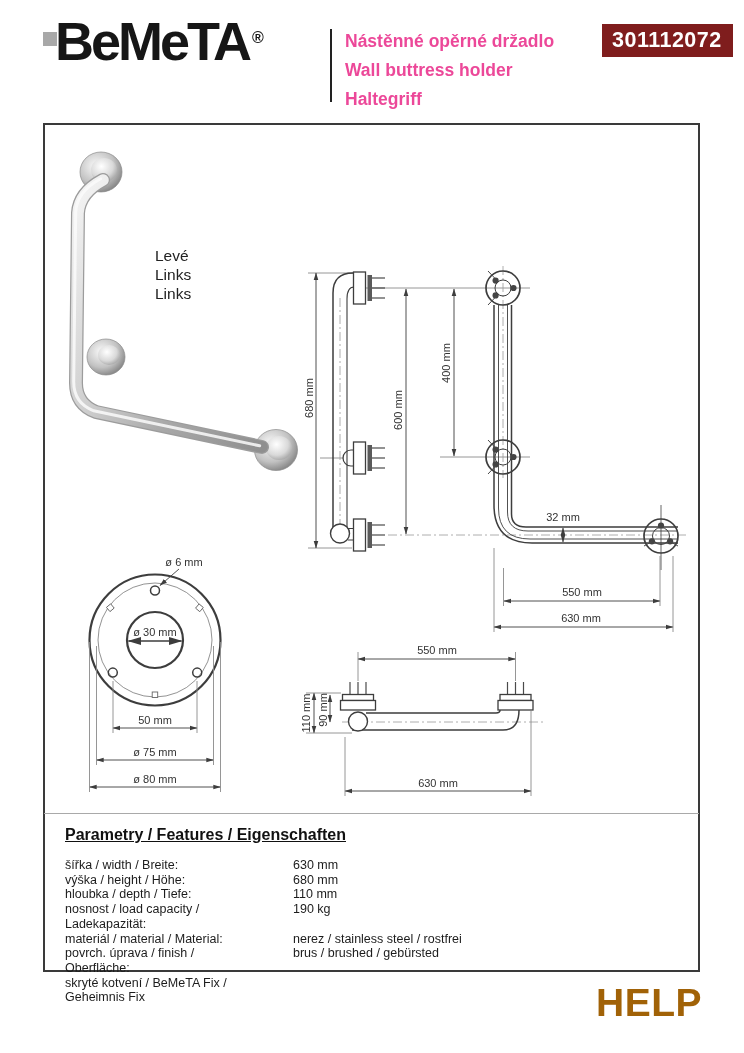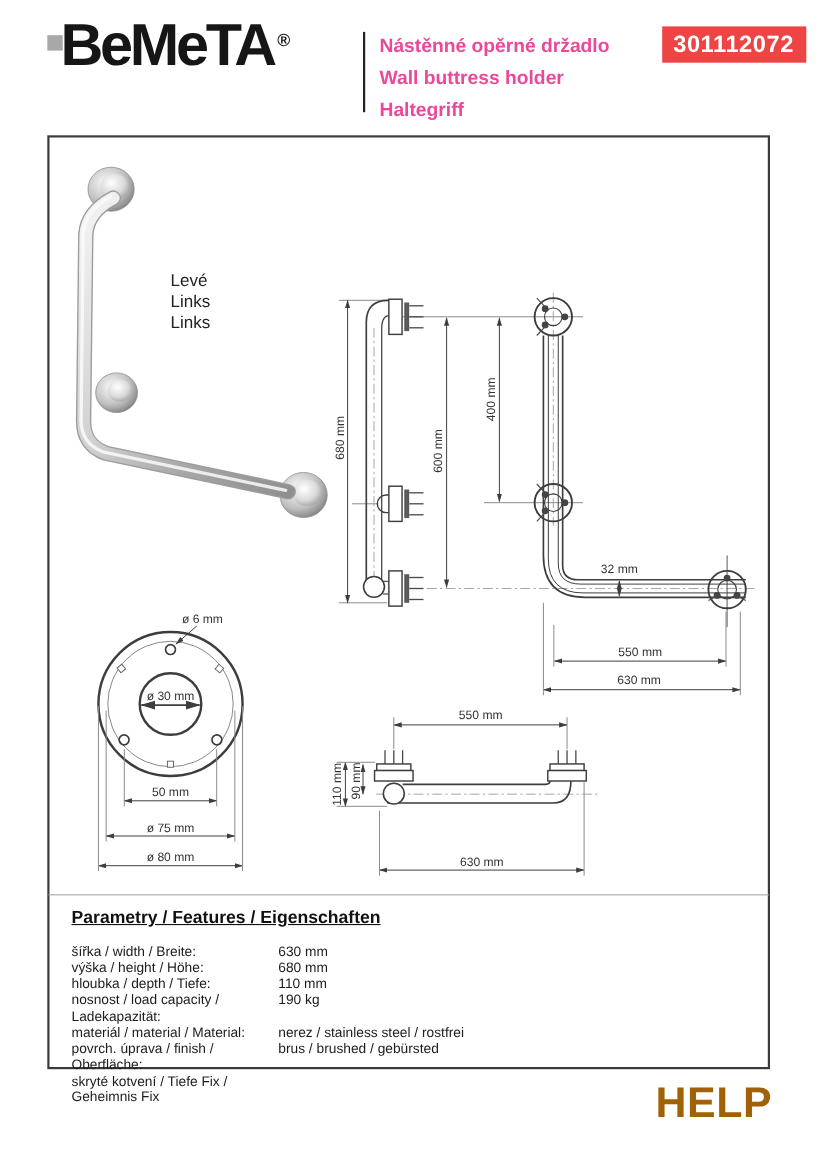--- a/index.html
+++ b/index.html
@@ -5,36 +5,36 @@
   html,body{margin:0;padding:0;background:#fff;}
   body{width:744px;height:1053px;position:relative;font-family:"Liberation Sans",sans-serif;color:#1a1a1a;overflow:hidden;}
   .abs{position:absolute;}
 
   
   .logo-square{left:43px;top:32px;width:14px;height:14px;background:#a8a8a8;}
   .brand{left:55px;top:10px;font-size:54px;font-weight:bold;letter-spacing:-3px;color:#161616;}
   .brand sup{font-size:16px;font-weight:bold;letter-spacing:0;vertical-align:super;position:relative;top:2px;left:3px;}
   .hdr-divider{left:330px;top:29px;width:2px;height:73px;background:#222;}
   .titles{left:345px;top:27px;line-height:29px;font-size:17.5px;font-weight:bold;color:#ec4899;}
-  .code-badge{left:602px;top:24px;width:131px;height:33px;background:#ef4444;color:#fff;
+  .code-badge{left:602px;top:24px;width:131px;height:33px;background:#7f1d1d;color:#fff;
     font-size:21.5px;font-weight:bold;line-height:33px;padding-left:10px;box-sizing:border-box;letter-spacing:.5px;}
 
   
   .main-box{left:43px;top:123px;width:657px;height:849px;border:2px solid #3a3a3a;box-sizing:border-box;background:#fff;}
   .orientation{left:155px;top:246px;font-size:15.5px;line-height:19px;color:#222;}
 
   
   .draw-svg{left:0;top:0;width:744px;height:1053px;}
   svg text{font-family:"Liberation Sans",sans-serif;font-size:11px;fill:#333;}
 
   
   .params-sep{left:44px;top:813px;width:655px;height:1px;background:#a9a9a9;}
   .params-heading{left:65px;top:826px;font-size:16px;font-weight:bold;color:#111;text-decoration:underline;}
   .params{left:65px;top:858px;font-size:12.5px;line-height:14.7px;color:#1c1c1c;}
-  .param-row{display:flex;}
+  .param-row{display:flex;gap:40px;}
   .param-label{width:188px;}
   .param-value{}
 
   
   .help-brand{right:42px;top:981px;font-size:39px;font-weight:bold;letter-spacing:.5px;color:#a16207;}
 </style>
 </head>
 <body>
 
 <div class="abs logo-square"></div>
@@ -326,18 +326,18 @@
     </div>
   <div class="param-row">
       <span class="param-label">materiál / material / Material:</span>
       <span class="param-value">nerez / stainless steel / rostfrei</span>
     </div>
   <div class="param-row">
       <span class="param-label">povrch. úprava / finish / Oberfläche:</span>
       <span class="param-value">brus / brushed / gebürsted</span>
     </div>
   <div class="param-row">
-      <span class="param-label">skryté kotvení / Tiefe Fix / Geheimnis Fix</span>
+      <span class="param-label">skryté kotvení / BeMeTA Fix / Geheimnis Fix</span>
       <span class="param-value"></span>
     </div>
 </div>
 
 <div class="abs help-brand">HELP</div>
 
 </body></html>

